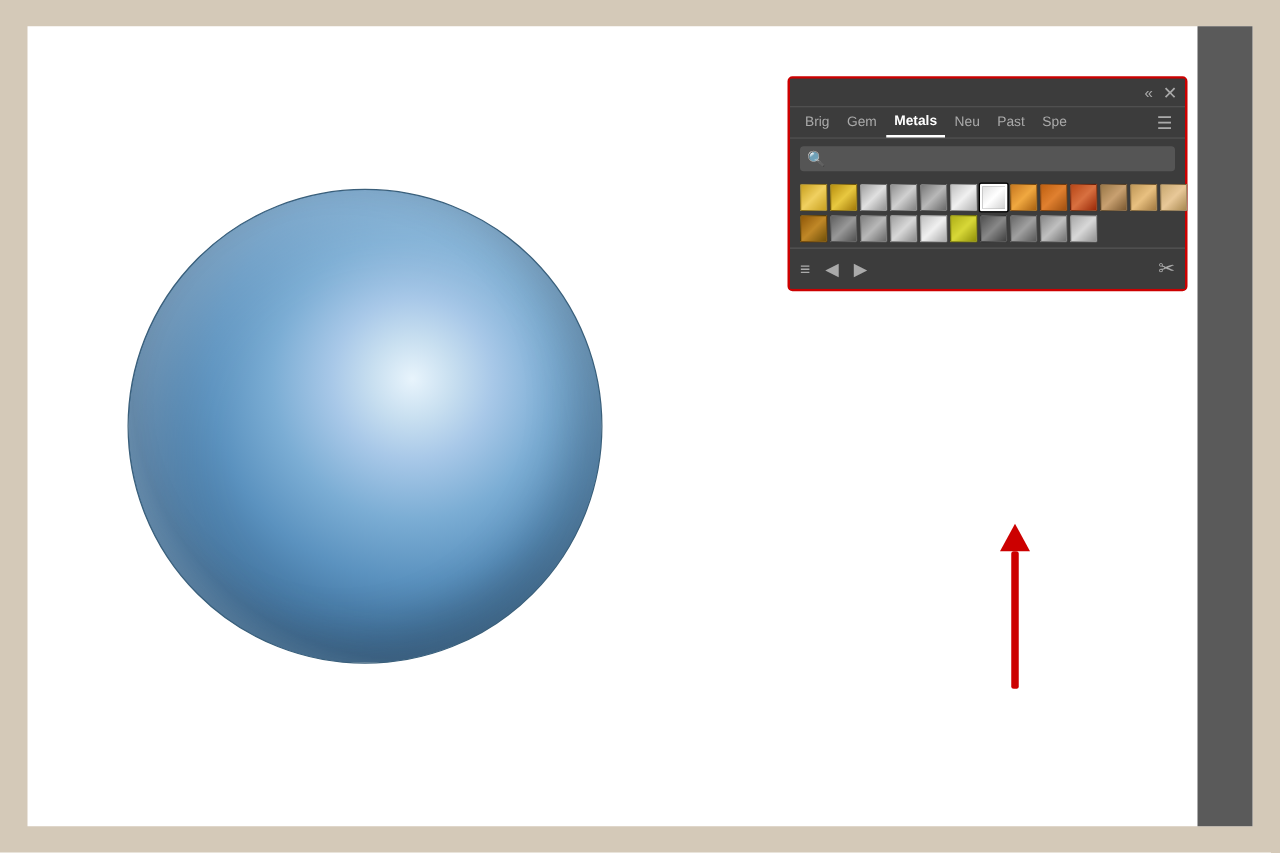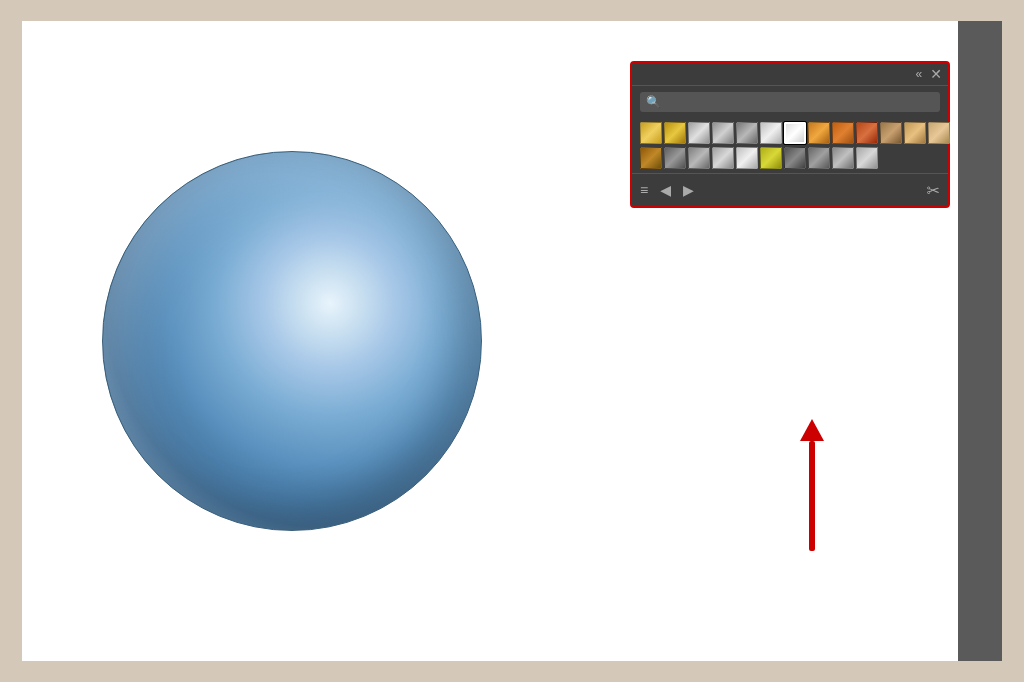--- a/index.html
+++ b/index.html
@@ -276,20 +276,29 @@
 
   <div class="swatches-panel">
 
     <div class="panel-titlebar">
       <div class="panel-titlebar-icons">
         <span class="panel-collapse-icon">«</span>
         <span class="panel-close-icon">✕</span>
       </div>
     </div>
 
+    <div class="panel-tabs">
+      <div class="tab-item">Brig</div>
+      <div class="tab-item">Gem</div>
+      <div class="tab-item active">Metals</div>
+      <div class="tab-item">Neu</div>
+      <div class="tab-item">Past</div>
+      <div class="tab-item">Spe</div>
+      <div class="tab-menu-icon">☰</div>
+    </div>
 
     <div class="panel-search">
       <div class="search-bar">
         <span class="search-icon">🔍</span>
         <input class="search-input-field" type="text" placeholder="" style="">
       </div>
     </div>
 
     <div class="swatches-grid">
 

